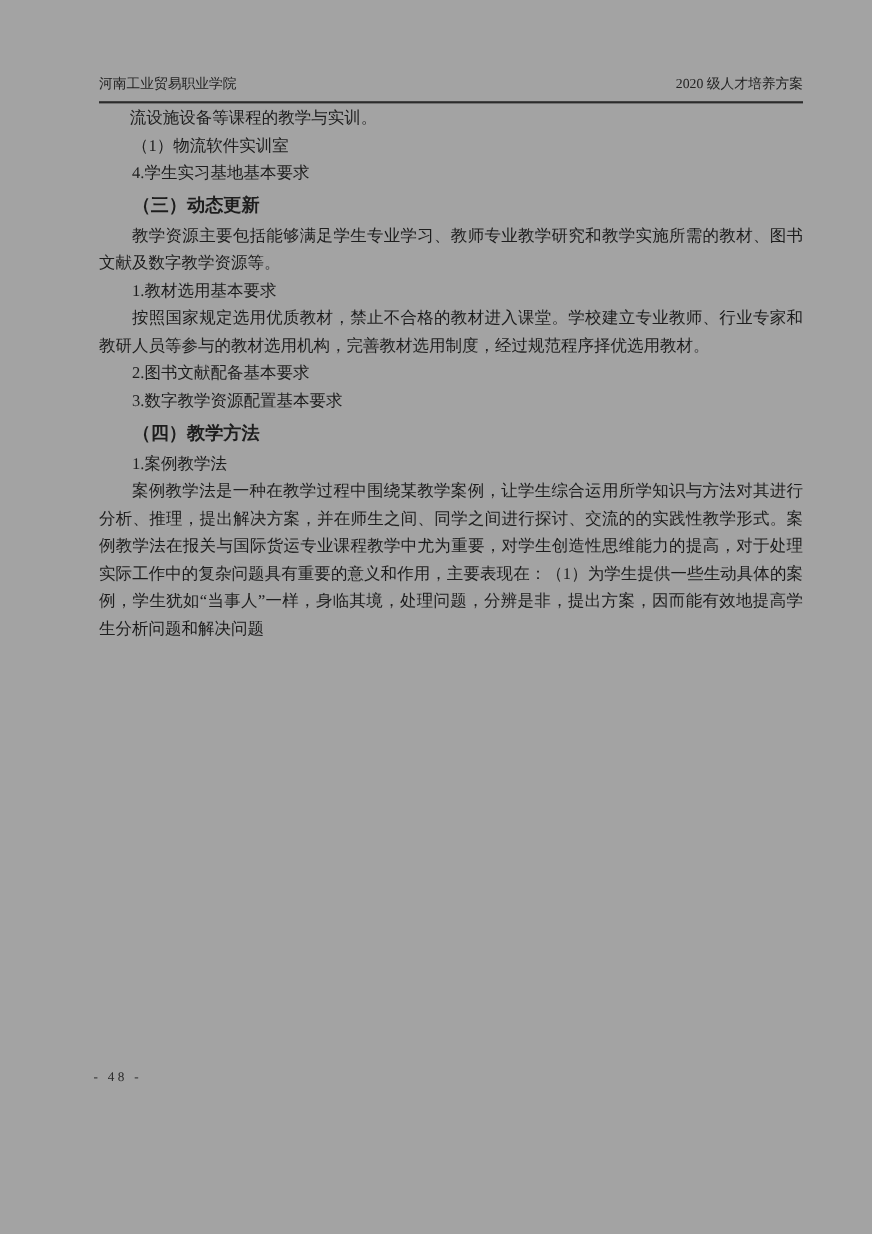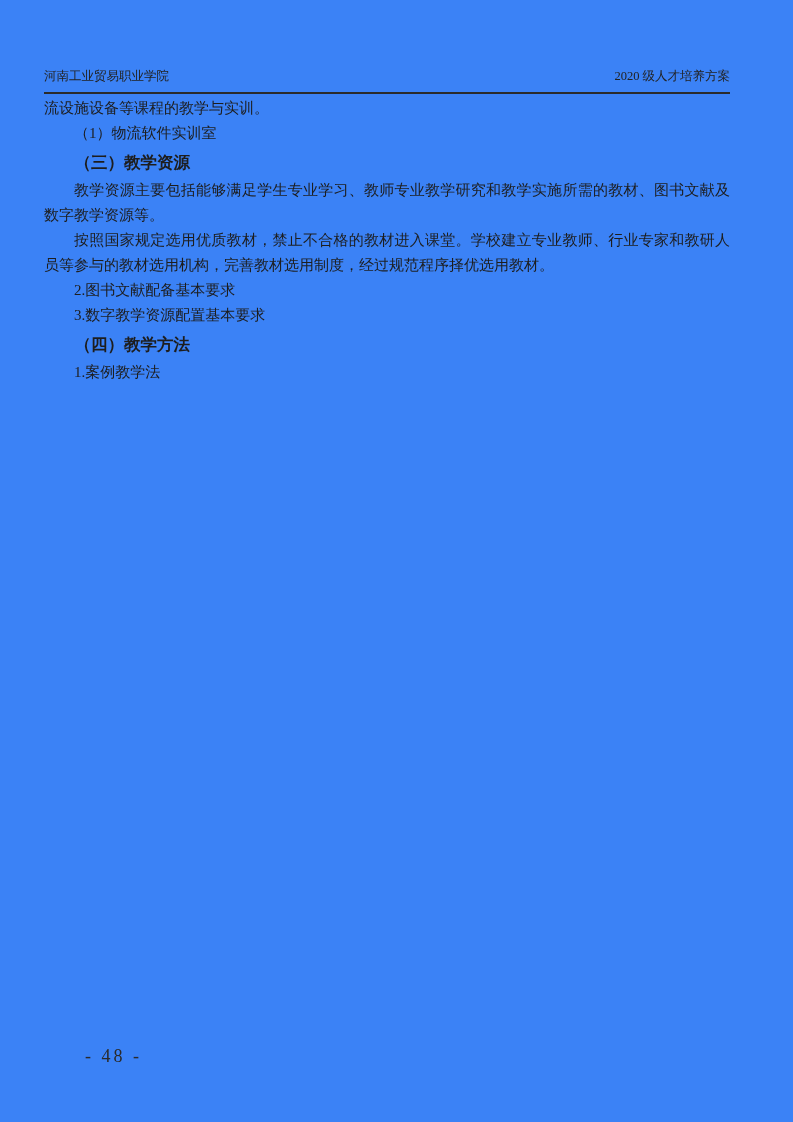--- a/index.html
+++ b/index.html
@@ -4,23 +4,23 @@
 <style>
   html, body {
     margin: 0;
     padding: 0;
     background: #ffffff;
   }
   .page {
     position: relative;
     width: 793px;
     height: 1122px;
-    background: #3b82f6;
+    background: #a3a3a3;
     box-sizing: border-box;
-    padding: 68px 63px 0 44px;
+    padding: 68px 63px 0 90px;
     font-family: "Liberation Serif", "DejaVu Serif", serif;
     color: #1d1d1d;
     overflow: hidden;
   }
   .header {
     display: flex;
     justify-content: space-between;
     align-items: flex-end;
     font-size: 12.5px;
     line-height: 17px;
@@ -33,55 +33,59 @@
     font-size: 15px;
     line-height: 25px;
     text-align: justify;
   }
   .content p {
     margin: 0;
     word-break: break-all;
   }
   .content p.continuation {
     text-indent: 0;
+    margin-left: 28px;
   }
   .content p.body,
   .content p.item {
     text-indent: 2em;
   }
   .content p.heading {
     font-family: "Liberation Sans", "DejaVu Sans", sans-serif;
     font-weight: bold;
     font-size: 16.5px;
     line-height: 32px;
     text-indent: 1.85em;
     text-align: left;
   }
   .footer {
     position: absolute;
     left: 85px;
-    top: 1046px;
-    font-size: 18px;
+    top: 972px;
+    font-size: 12px;
     color: #2a2a2a;
     letter-spacing: 3px;
   }
 </style>
 </head>
 <body>
 
 <div class="page">
   <div class="header">
     <span>河南工业贸易职业学院</span>
     <span>2020 级人才培养方案</span>
   </div>
   <div class="content">
       <p class="continuation">流设施设备等课程的教学与实训。</p>
       <p class="item">（1）物流软件实训室</p>
-      <p class="heading">（三）教学资源</p>
+      <p class="item">4.学生实习基地基本要求</p>
+      <p class="heading">（三）动态更新</p>
       <p class="body">教学资源主要包括能够满足学生专业学习、教师专业教学研究和教学实施所需的教材、图书文献及数字教学资源等。</p>
+      <p class="item">1.教材选用基本要求</p>
       <p class="body">按照国家规定选用优质教材，禁止不合格的教材进入课堂。学校建立专业教师、行业专家和教研人员等参与的教材选用机构，完善教材选用制度，经过规范程序择优选用教材。</p>
       <p class="item">2.图书文献配备基本要求</p>
       <p class="item">3.数字教学资源配置基本要求</p>
       <p class="heading">（四）教学方法</p>
       <p class="item">1.案例教学法</p>
+      <p class="body">案例教学法是一种在教学过程中围绕某教学案例，让学生综合运用所学知识与方法对其进行分析、推理，提出解决方案，并在师生之间、同学之间进行探讨、交流的的实践性教学形式。案例教学法在报关与国际货运专业课程教学中尤为重要，对学生创造性思维能力的提高，对于处理实际工作中的复杂问题具有重要的意义和作用，主要表现在：（1）为学生提供一些生动具体的案例，学生犹如“当事人”一样，身临其境，处理问题，分辨是非，提出方案，因而能有效地提高学生分析问题和解决问题</p>
     </div>
   <div class="footer">- 48 -</div>
 </div>
 
 </body></html>

